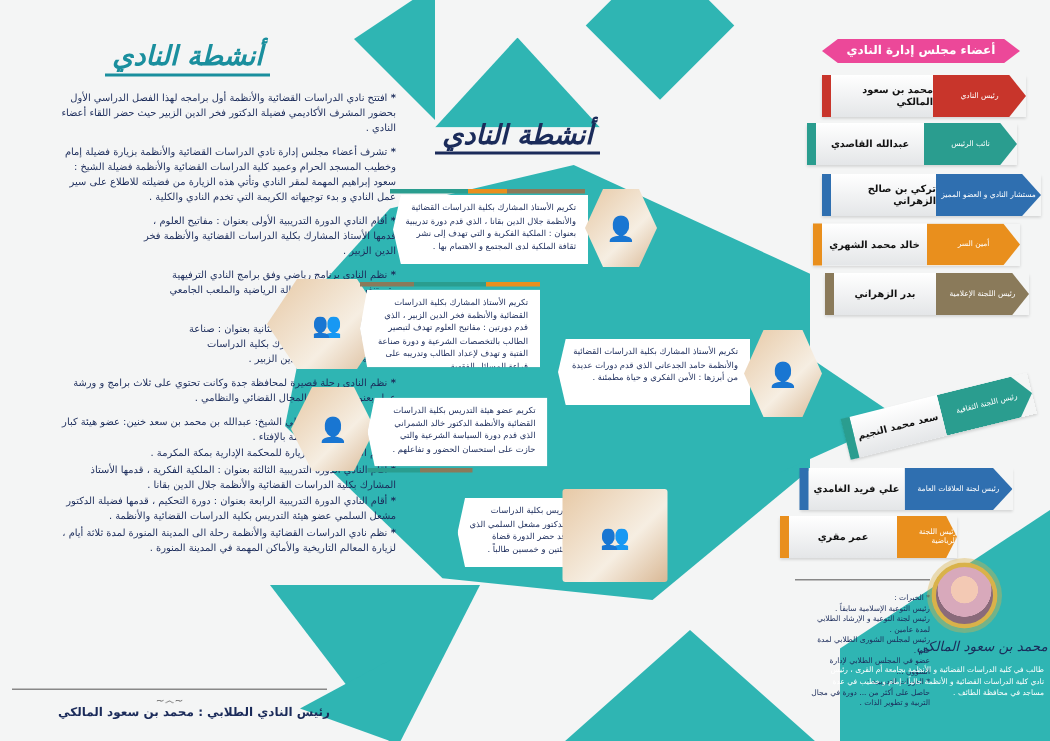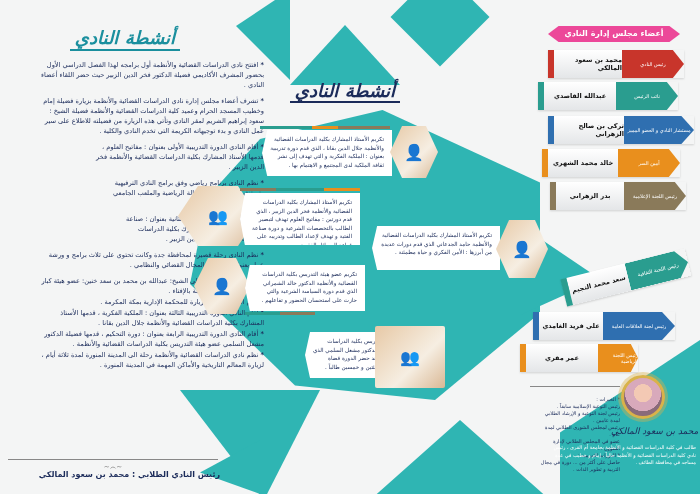--- a/index.html
+++ b/index.html
@@ -104,21 +104,21 @@
 <div class="bg-shape" style="left:370px;top:420px;width:180px;height:80px;clip-path:polygon(50% 0,100% 100%,0 100%);"></div>
 <div class="bg-shape" style="left:180px;top:390px;width:140px;height:110px;clip-path:polygon(0 0,100% 0,60% 100%);"></div>
 <div class="bg-shape" style="left:200px;top:440px;width:60px;height:54px;clip-path:polygon(100% 0,100% 100%,0 60%);"></div>
 <div class="bg-shape" style="left:560px;top:340px;width:140px;height:154px;clip-path:polygon(100% 0,100% 100%,0 100%,0 60%);"></div>
 <div class="bg-shape" style="left:520px;top:225px;width:80px;height:90px;clip-path:polygon(0 0,100% 60%,0 100%);"></div>
 
 <div class="left-col">
   <div class="left-title">أنشطة النادي</div>
   <div class="left-items">
     <p class="left-item"><span class="star">* </span><span>افتتح نادي الدراسات القضائية والأنظمة أول برامجه لهذا الفصل الدراسي الأول بحضور المشرف الأكاديمي فضيلة الدكتور فخر الدين الزبير حيث حضر اللقاء أعضاء النادي .</span></p>
-    <p class="left-item"><span class="star">* </span><span>تشرف أعضاء مجلس إدارة نادي الدراسات القضائية والأنظمة بزيارة فضيلة إمام وخطيب المسجد الحرام وعميد كلية الدراسات القضائية والأنظمة فضيلة الشيخ : سعود إبراهيم الشريم لمقر النادي وتأتي هذه الزيارة من فضيلته للاطلاع على سير عمل النادي و بدء توجيهاته الكريمة التي تخدم النادي والكلية .</span></p>
+    <p class="left-item"><span class="star">* </span><span>تشرف أعضاء مجلس إدارة نادي الدراسات القضائية والأنظمة بزيارة فضيلة إمام وخطيب المسجد الحرام وعميد كلية الدراسات القضائية والأنظمة فضيلة الشيخ : سعود إبراهيم المهمة لمقر النادي وتأتي هذه الزيارة من فضيلته للاطلاع على سير عمل النادي و بدء توجيهاته الكريمة التي تخدم النادي والكلية .</span></p>
     <p class="left-item" style="margin-left:60px;"><span class="star">* </span><span>أقام النادي الدورة التدريبية الأولى بعنوان : مفاتيح العلوم ، قدمها الأستاذ المشارك بكلية الدراسات القضائية والأنظمة فخر الدين الزبير .</span></p>
     <p class="left-item" style="margin-left:75px;"><span class="star">* </span><span>نظم النادي برنامج رياضي وفق برامج النادي الترفيهية وتم تنفيذ البرنامج في الصالة الرياضية والملعب الجامعي .</span></p>
     <p class="left-item" style="margin-left:85px;"><span class="star">* </span><span>أقام النادي الدورة التدريبية الثانية بعنوان : صناعة الفتية ، قدمها الأستاذ المشارك بكلية الدراسات القضائية والأنظمة فخر الدين الزبير .</span></p>
     <p class="left-item"><span class="star">* </span><span>نظم النادي رحلة قصيرة لمحافظة جدة وكانت تحتوي على ثلاث برامج و ورشة عمل بعنوان التعريف بالمجال القضائي والنظامي .</span></p>
     <p class="left-item tight"><span class="star">* </span><span>رحب النادي بزيارة معالي الشيخ: عبدالله بن محمد بن سعد خنين: عضو هيئة كبار العلماء عضو اللجنة الدائمة بالإفتاء .</span></p>
     <p class="left-item tight"><span class="star">* </span><span>نظم النادي لأعضائه زيارة للمحكمة الإدارية بمكة المكرمة .</span></p>
     <p class="left-item tight"><span class="star">* </span><span>أقام النادي الدورة التدريبية الثالثة بعنوان : الملكية الفكرية ، قدمها الأستاذ المشارك بكلية الدراسات القضائية والأنظمة جلال الدين بقانا .</span></p>
     <p class="left-item tight"><span class="star">* </span><span>أقام النادي الدورة التدريبية الرابعة بعنوان : دورة التحكيم ، قدمها فضيلة الدكتور مشعل السلمي عضو هيئة التدريس بكلية الدراسات القضائية والأنظمة .</span></p>
     <p class="left-item tight"><span class="star">* </span><span>نظم نادي الدراسات القضائية والأنظمة رحلة الى المدينة المنورة لمدة ثلاثة أيام ، لزيارة المعالم التاريخية والأماكن المهمة في المدينة المنورة .</span></p>
   </div>

